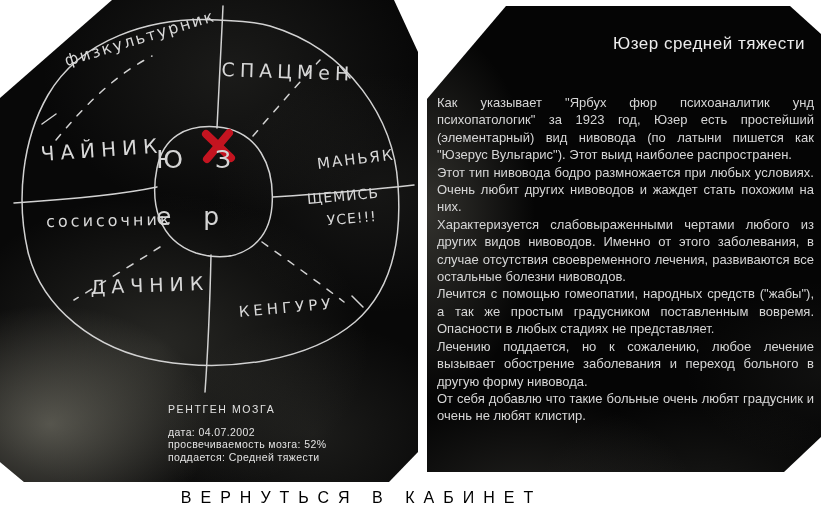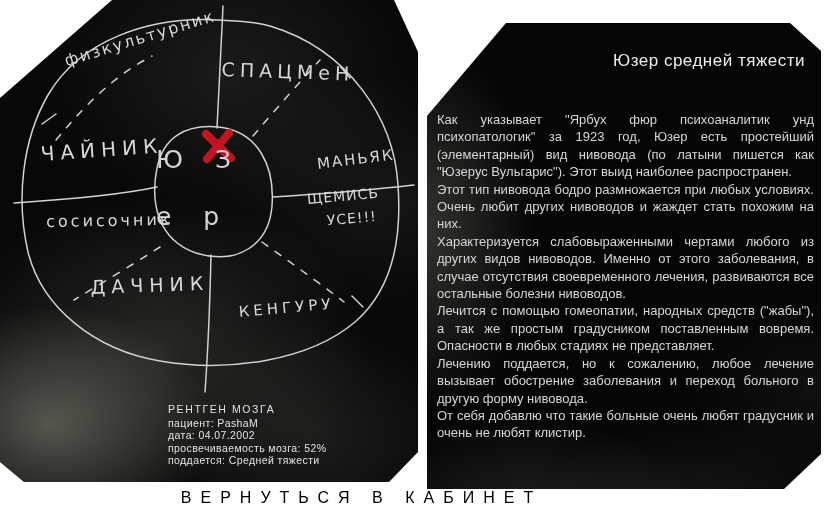--- a/index.html
+++ b/index.html
@@ -27,25 +27,25 @@
   .lbl-maniak{left:316px;top:155px;font-size:15px;letter-spacing:2px;transform:rotate(-7deg);}
   .lbl-schemis{left:306px;top:188px;font-size:14px;letter-spacing:1px;line-height:23px;transform:rotate(-5deg);}
   .lbl-schemis .line2{padding-left:18px;}
   .lbl-sosisochnik{left:46px;top:212px;font-size:16px;letter-spacing:3px;transform:rotate(-1deg);}
   .lbl-dachnik{left:90px;top:276px;font-size:19px;letter-spacing:6px;transform:rotate(-2deg);}
   .lbl-kenguru{left:238px;top:303px;font-size:15px;letter-spacing:4px;transform:rotate(-5deg);}
   .lbl-center{left:156px;top:131px;width:110px;text-align:left;font-size:25px;
               letter-spacing:12px;line-height:57px;color:#d4d4d4;}
   .report{position:absolute;left:168px;top:403px;color:#e2e2e2;font-size:10.5px;line-height:12.5px;
           letter-spacing:0.4px;}
-  .report .r-title{letter-spacing:1.6px;margin-bottom:1px;}
+  .report .r-title{letter-spacing:1.6px;margin-bottom:10px;}
 
   
   .panel-right{
-    position:absolute;left:427px;top:23px;width:394px;height:488px;
+    position:absolute;left:427px;top:6px;width:394px;height:488px;
     background:
       radial-gradient(150px 260px at 0% 42%, rgba(125,123,112,0.38), transparent 72%),
       radial-gradient(240px 150px at 25% 102%, rgba(105,103,95,0.28), transparent 72%),
       radial-gradient(220px 130px at 70% 100%, rgba(95,95,88,0.20), transparent 75%),
       radial-gradient(180px 120px at 100% 75%, rgba(85,85,80,0.14), transparent 75%),
       #050505;
     clip-path:polygon(79px 0,363px 0,394px 28px,394px 431px,357px 466px,0 466px,0 93px);
   }
   .panel-title{position:absolute;right:16px;top:28px;margin:0;color:#ececec;font-size:17px;
                font-weight:400;letter-spacing:0.5px;}
@@ -110,21 +110,20 @@
     <div class="map-label lbl-dachnik">ДАЧНИК</div>
     <div class="map-label lbl-kenguru">КЕНГУРУ</div>
 
     <div class="map-label lbl-center">
       <div>Ю З</div>
       <div>е р</div>
     </div>
 
     <div class="report">
       <div class="r-title">РЕНТГЕН МОЗГА</div>
-      <div>пациент: PashaM</div>
       <div>дата: 04.07.2002</div>
       <div>просвечиваемость мозга: 52%</div>
       <div>поддается: Средней тяжести</div>
     </div>
   </div>
 
   <div class="panel-right">
     <h1 class="panel-title">Юзер средней тяжести</h1>
     <div class="panel-body">
       <p>Как указывает "Ярбух фюр психоаналитик унд психопатологик" за 1923 год, Юзер есть простейший (элементарный) вид нивовода (по латыни пишется как "Юзерус Вульгарис"). Этот выид наиболее распространен.</p>

